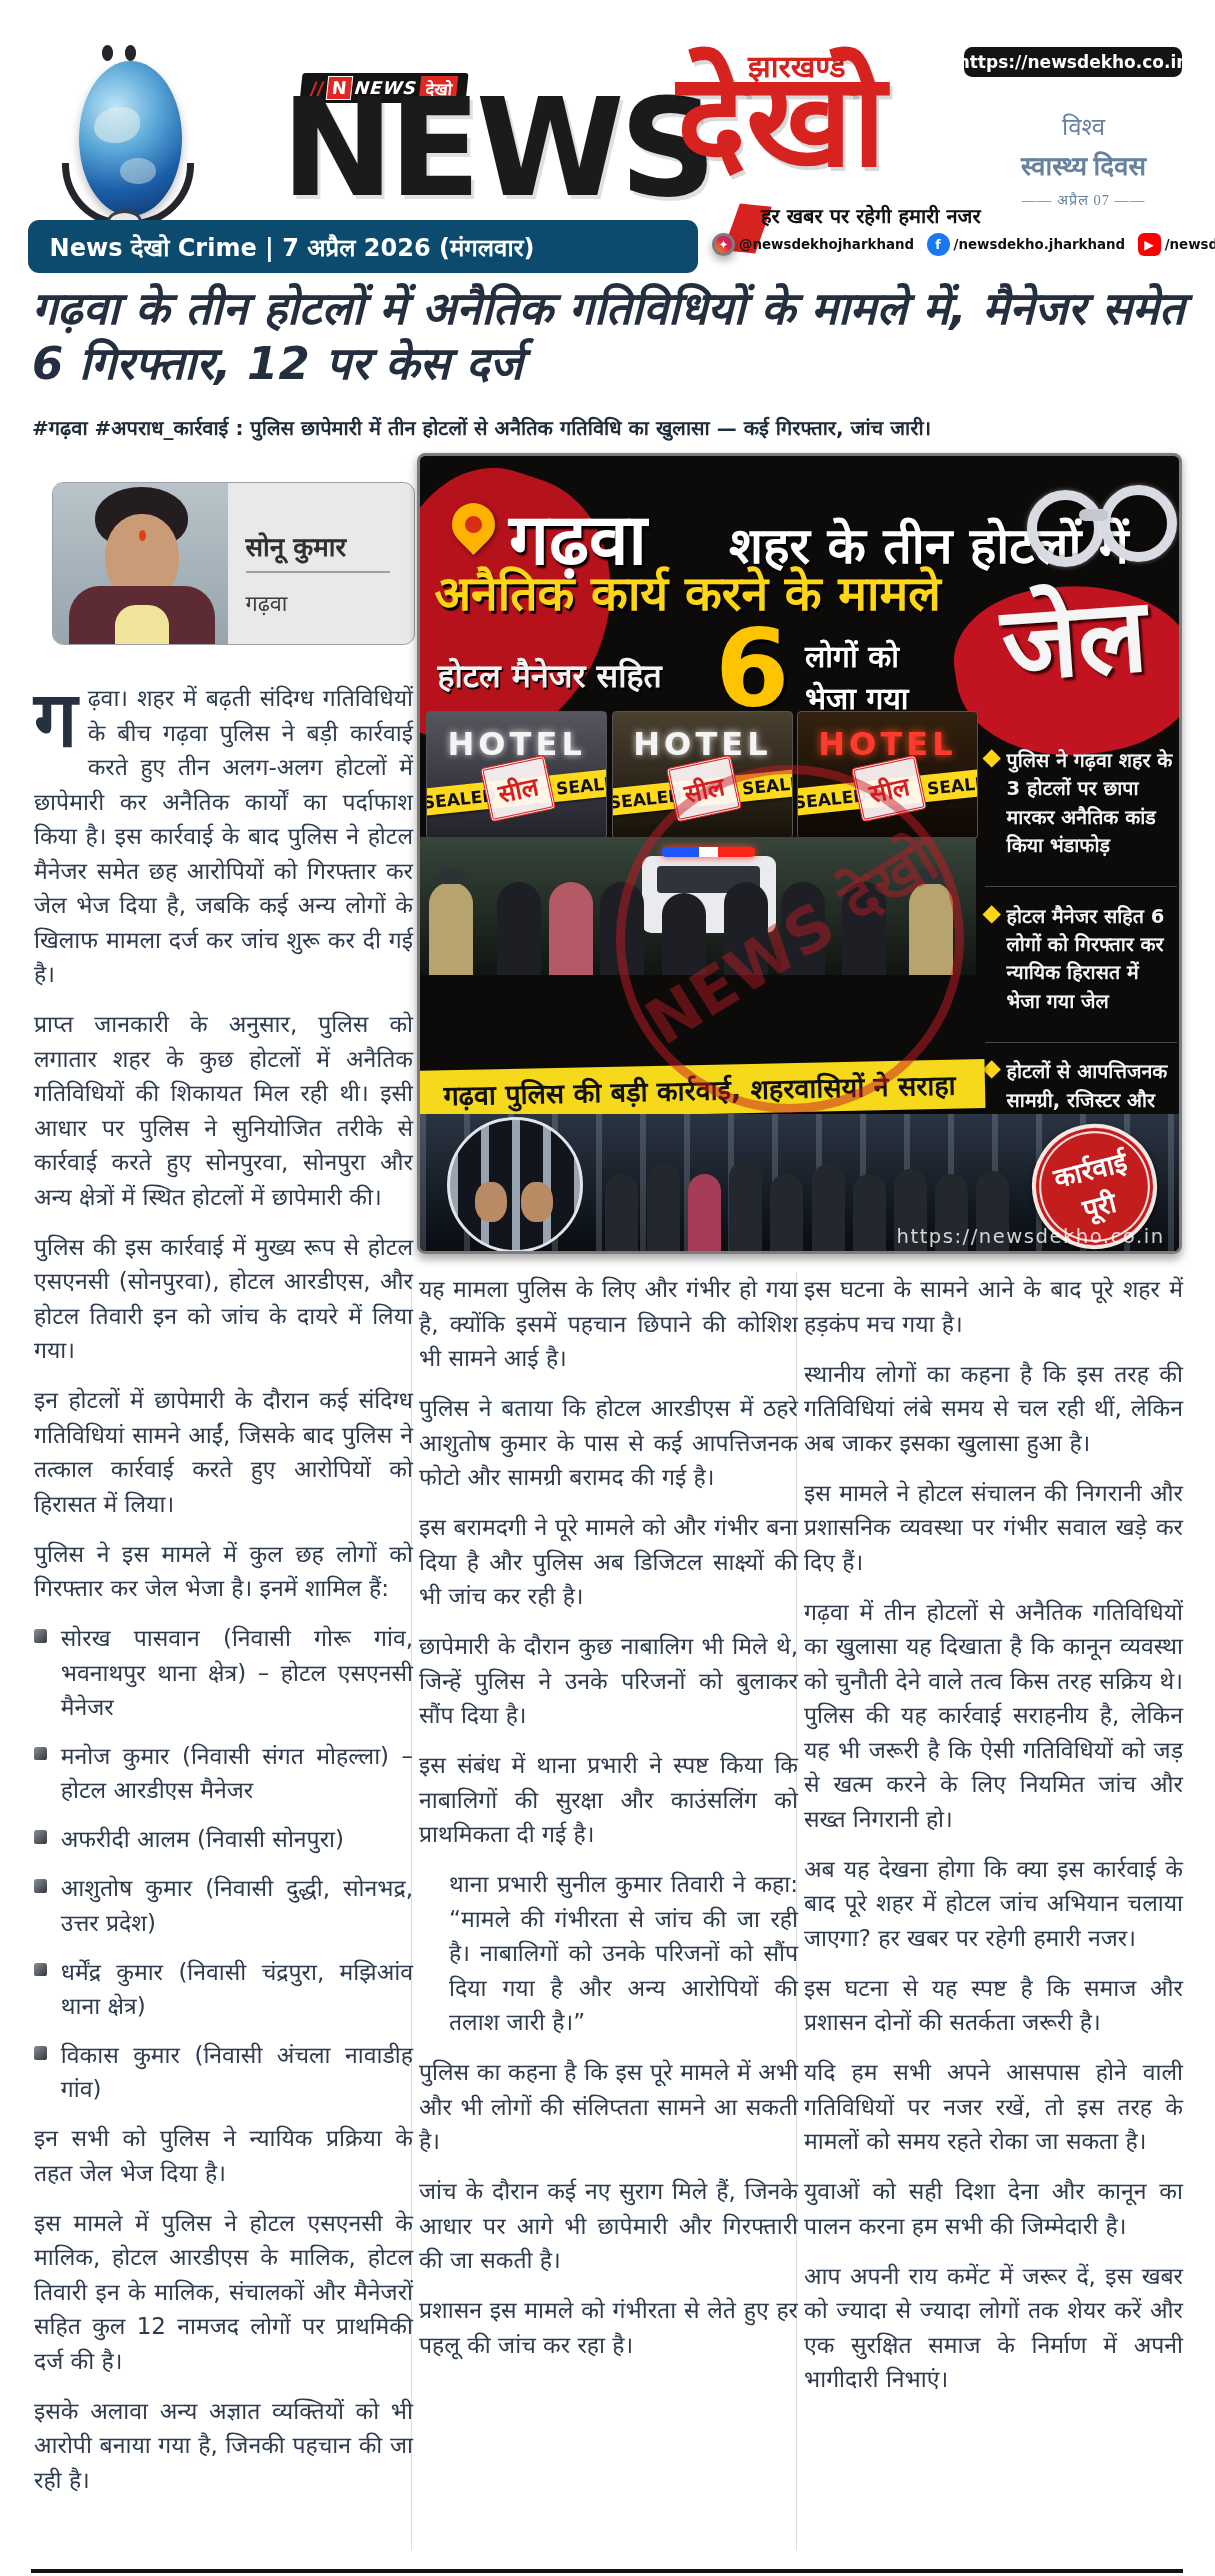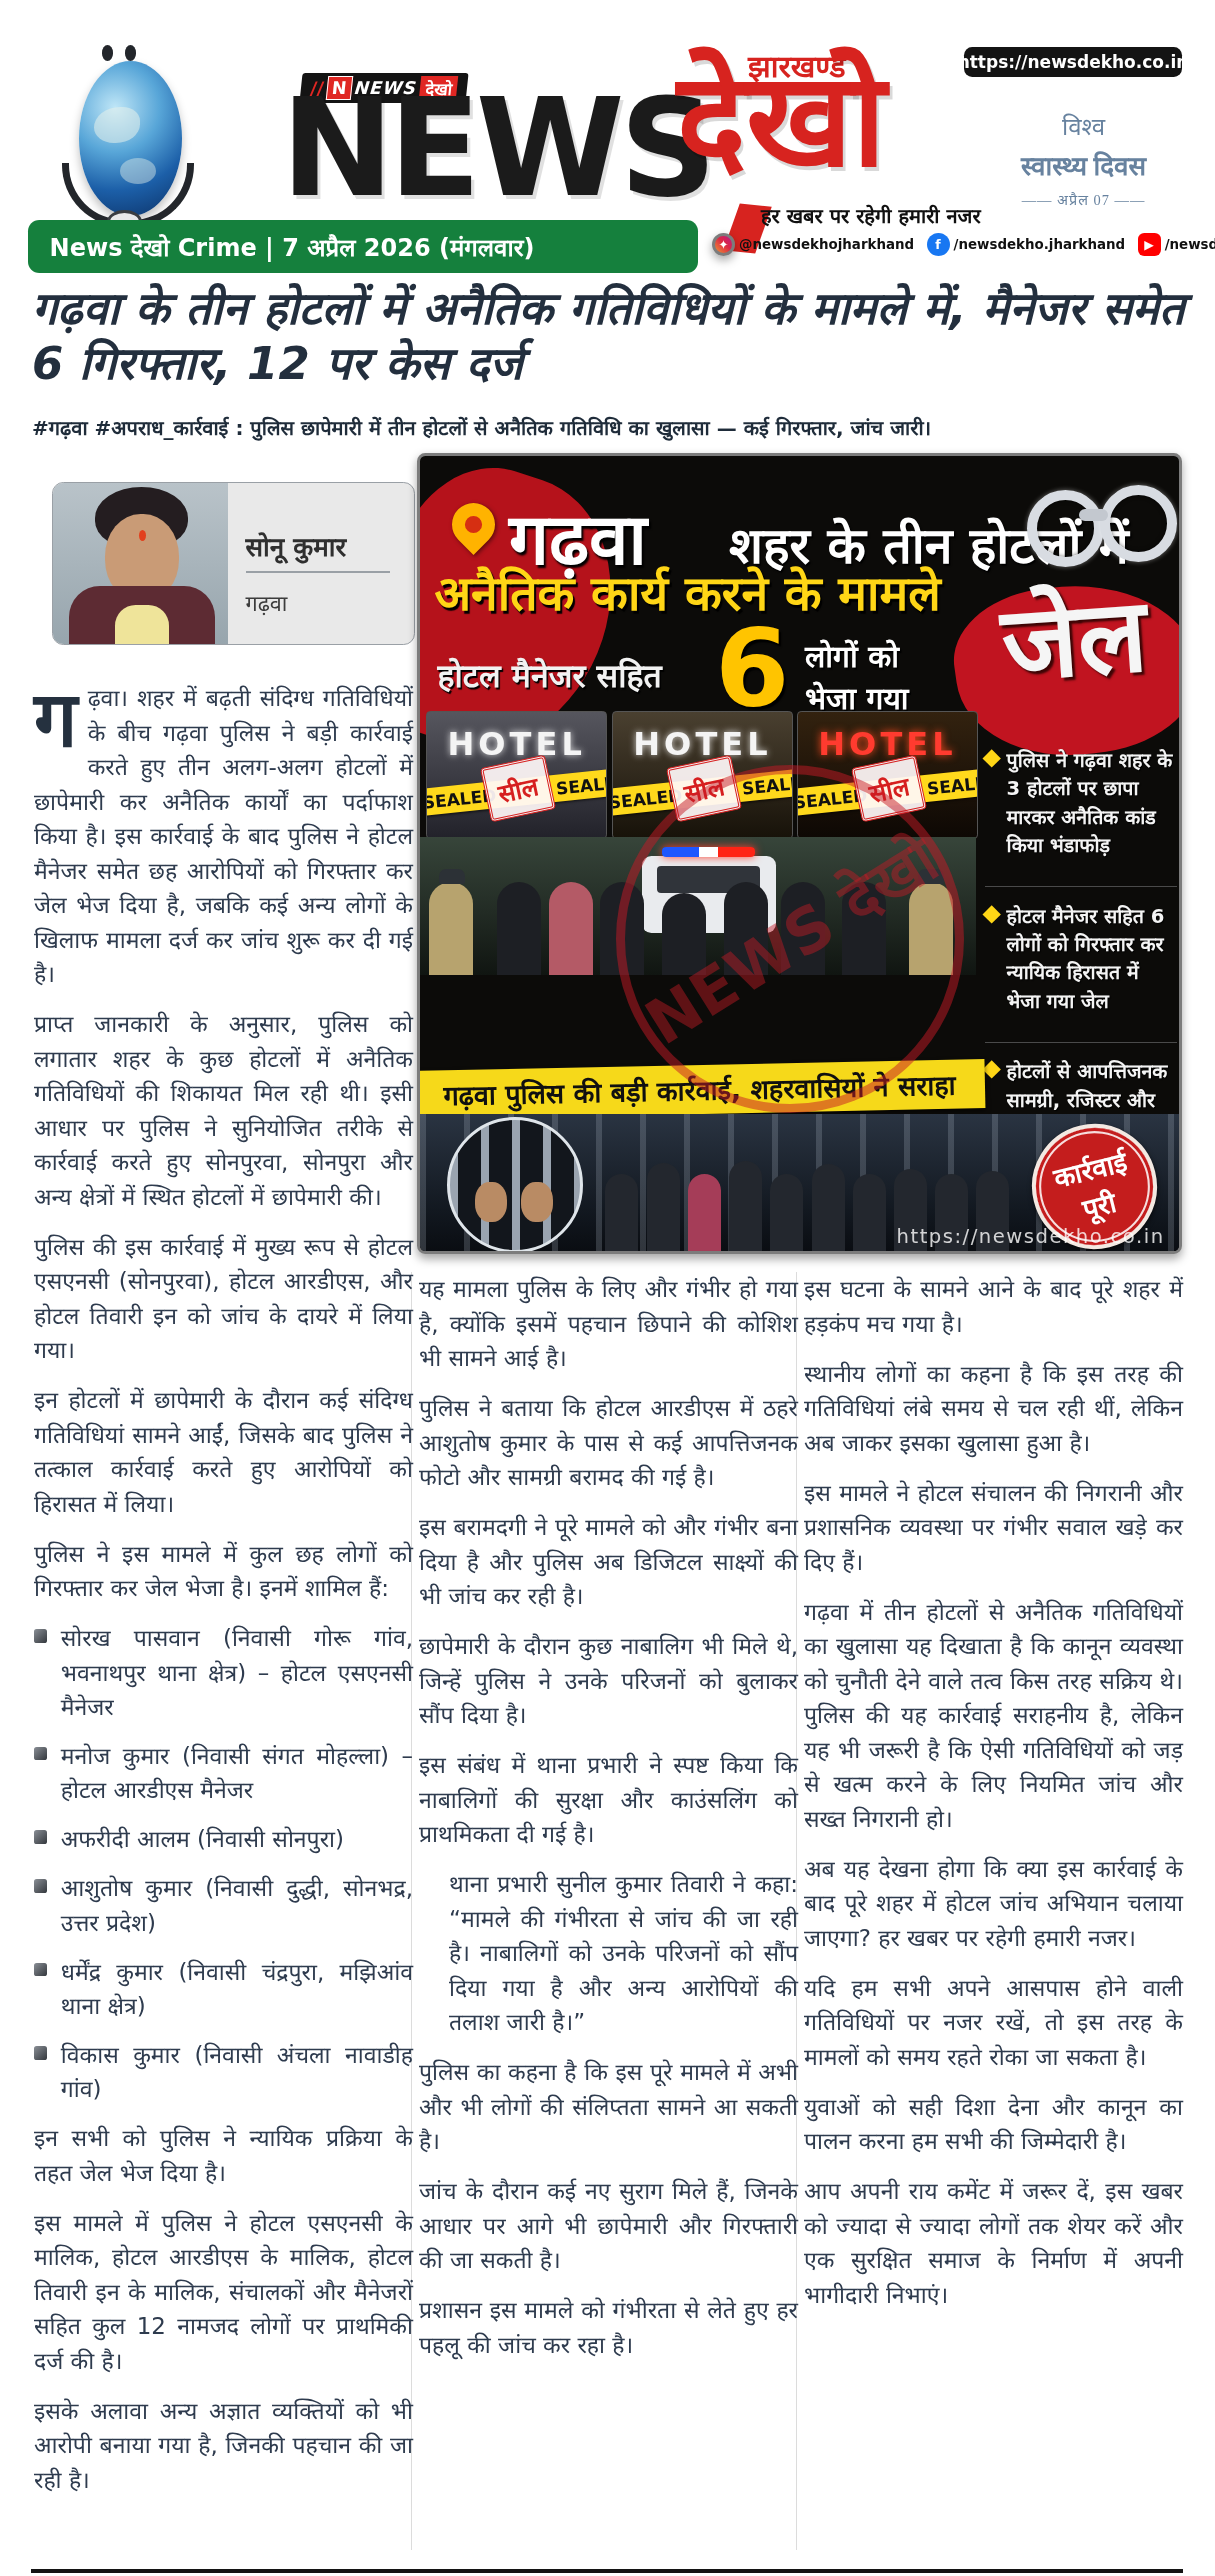--- a/index.html
+++ b/index.html
@@ -35,21 +35,21 @@
   .logo-tagline{left:761px;top:202px;font-size:20px;font-weight:800;color:#101010;}
 
   .url-badge{left:964px;top:47px;width:218px;height:30px;background:#141414;border-radius:8.2px;
     display:flex;align-items:center;justify-content:center;color:#fff;font-size:17px;font-weight:700;}
   .health{left:994px;top:109px;width:179px;text-align:center;color:#67829f;font-family:"Liberation Serif","DejaVu Serif",serif;}
   .health .h1{font-size:24px;}
   .health .h2{font-size:26px;font-weight:700;margin-top:5.2px;}
   .health .h3{font-size:14.4px;margin-top:7.2px;letter-spacing:1px;}
 
   
-  .meta-bar{left:28px;top:220px;width:670px;height:53px;background:#15803d;border-radius:11.3px;
+  .meta-bar{left:28px;top:220px;width:670px;height:53px;background:#0c4a6e;border-radius:11.3px;
     display:flex;align-items:center;padding-left:21.6px;box-sizing:border-box;}
   .meta-bar .t{color:#fff;font-size:24px;font-weight:700;}
   .socials{left:712px;top:233px;display:flex;gap:12.4px;align-items:center;}
   .soc{display:flex;align-items:center;gap:4.1px;}
   .soc .ic{width:23px;height:23px;border-radius:50%;display:flex;align-items:center;justify-content:center;
     color:#fff;font-size:12.4px;font-weight:900;}
   .ic.ig{background:linear-gradient(45deg,#f09433,#dc2743 55%,#bc1888);}
   .ic.fb{background:#1877f2;}
   .ic.yt{background:#ff0000;border-radius:6.2px;}
   .soc .h{font-size:13.4px;font-weight:700;color:#111;}
@@ -393,20 +393,21 @@
     <p>जांच के दौरान कई नए सुराग मिले हैं, जिनके आधार पर आगे भी छापेमारी और गिरफ्तारी की जा सकती है।</p>
     <p>प्रशासन इस मामले को गंभीरता से लेते हुए हर पहलू की जांच कर रहा है।</p>
   </div>
 
   <div class="abs col col3">
     <p>इस घटना के सामने आने के बाद पूरे शहर में हड़कंप मच गया है।</p>
     <p>स्थानीय लोगों का कहना है कि इस तरह की गतिविधियां लंबे समय से चल रही थीं, लेकिन अब जाकर इसका खुलासा हुआ है।</p>
     <p>इस मामले ने होटल संचालन की निगरानी और प्रशासनिक व्यवस्था पर गंभीर सवाल खड़े कर दिए हैं।</p>
     <p>गढ़वा में तीन होटलों से अनैतिक गतिविधियों का खुलासा यह दिखाता है कि कानून व्यवस्था को चुनौती देने वाले तत्व किस तरह सक्रिय थे। पुलिस की यह कार्रवाई सराहनीय है, लेकिन यह भी जरूरी है कि ऐसी गतिविधियों को जड़ से खत्म करने के लिए नियमित जांच और सख्त निगरानी हो।</p>
     <p>अब यह देखना होगा कि क्या इस कार्रवाई के बाद पूरे शहर में होटल जांच अभियान चलाया जाएगा? हर खबर पर रहेगी हमारी नजर।</p>
+    <p>इस घटना से यह स्पष्ट है कि समाज और प्रशासन दोनों की सतर्कता जरूरी है।</p>
     <p>यदि हम सभी अपने आसपास होने वाली गतिविधियों पर नजर रखें, तो इस तरह के मामलों को समय रहते रोका जा सकता है।</p>
     <p>युवाओं को सही दिशा देना और कानून का पालन करना हम सभी की जिम्मेदारी है।</p>
     <p>आप अपनी राय कमेंट में जरूर दें, इस खबर को ज्यादा से ज्यादा लोगों तक शेयर करें और एक सुरक्षित समाज के निर्माण में अपनी भागीदारी निभाएं।</p>
   </div>
 
   <div class="abs hrule"></div>
 
 </div>
 
 

